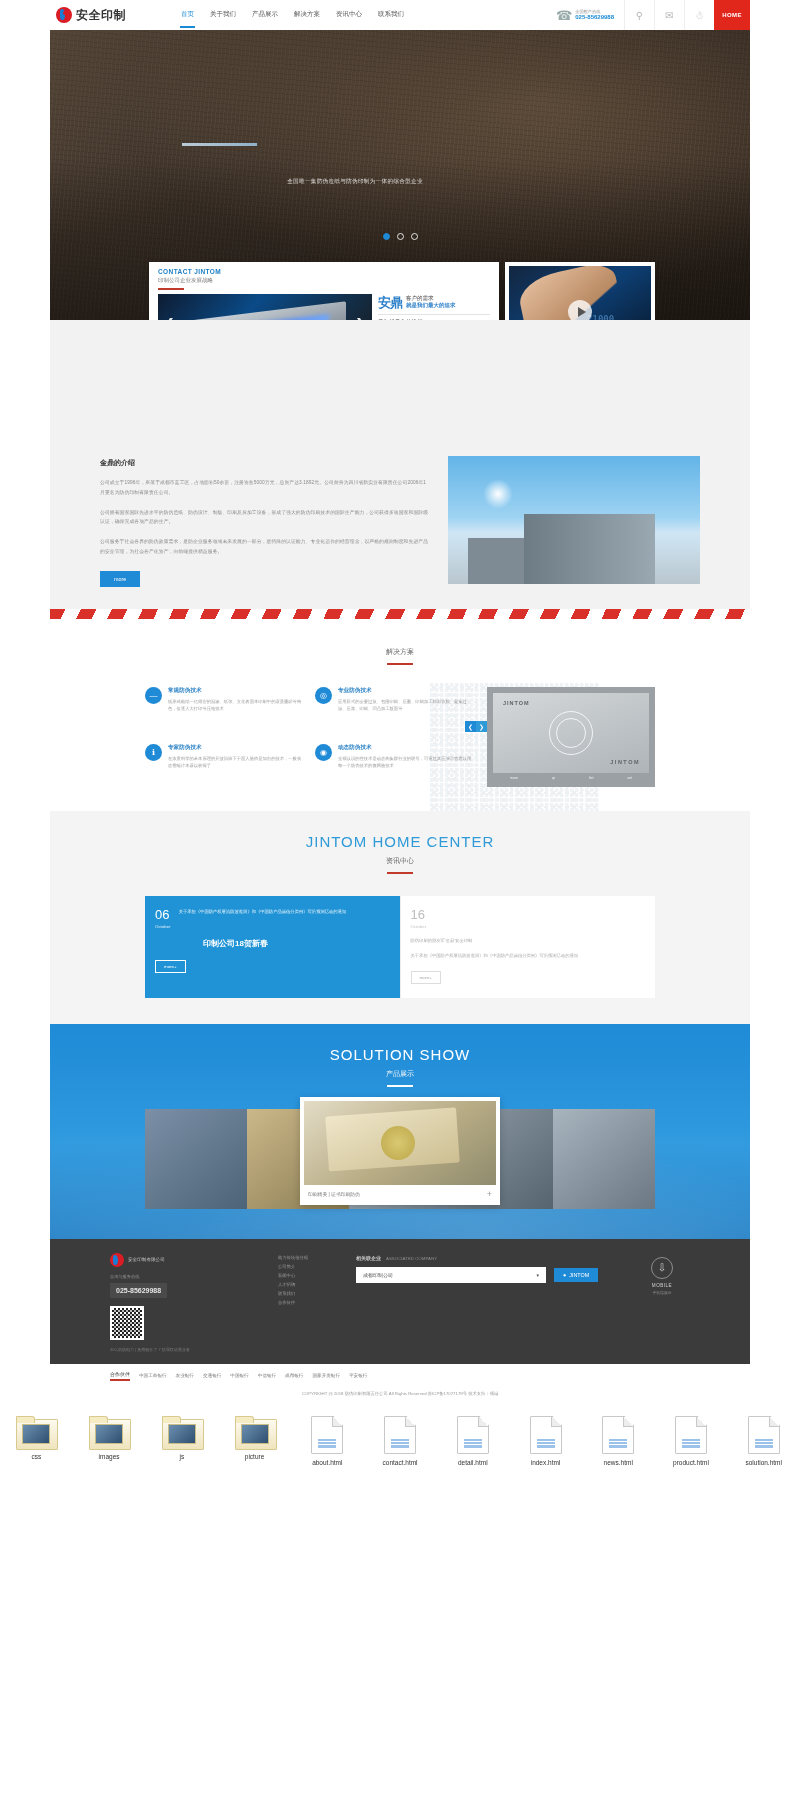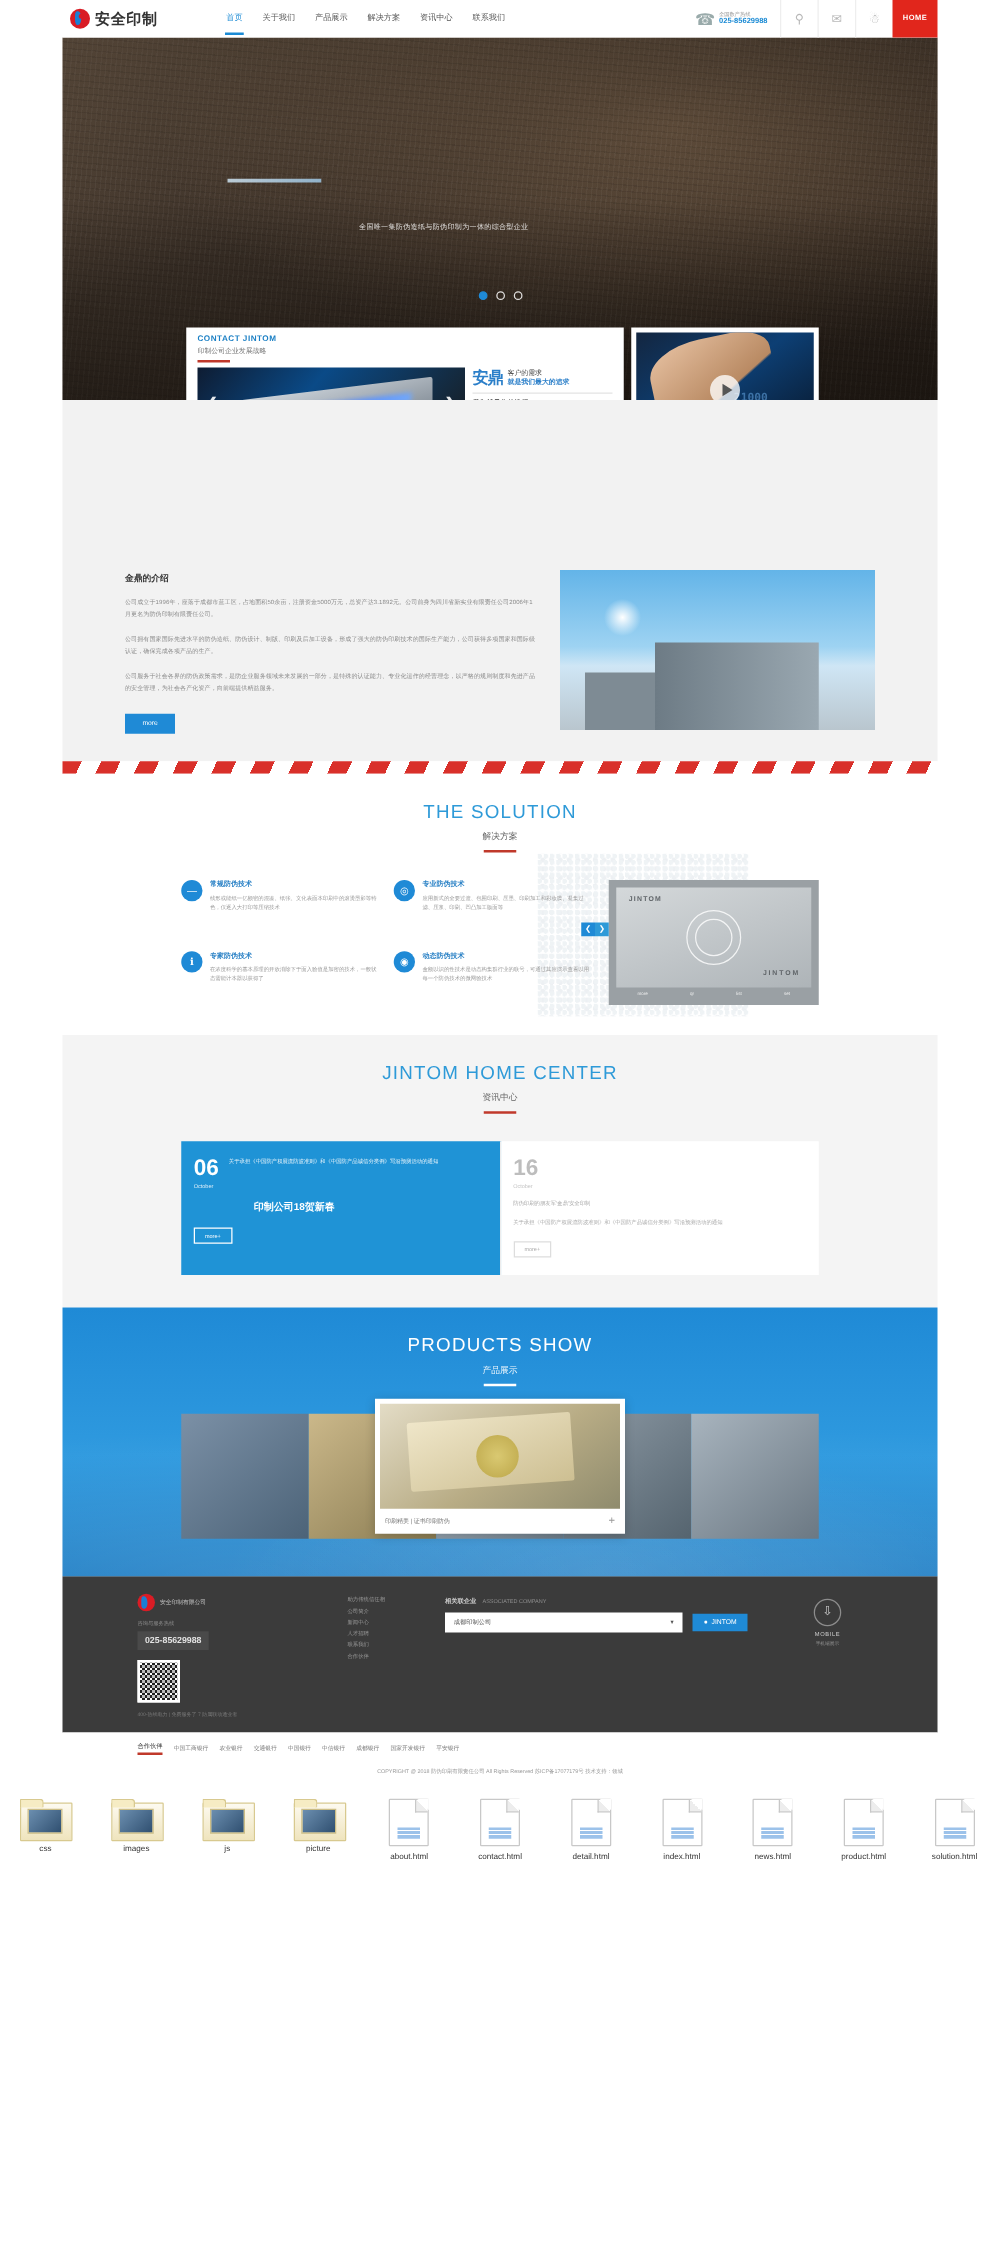--- a/index.html
+++ b/index.html
@@ -212,21 +212,21 @@
   .sol-nav i { width:11px; height:11px; background:#1f8ad6; color:#fff; font-size:6px;
      display:flex; align-items:center; justify-content:center; font-style:normal;}
   .sol-nav i+i { background:#2e9ad8; }
 
   
   .news { background:#f4f4f4; padding: 22px 0 26px; }
   .news-row { display:flex; margin-top: 22px; padding: 0 95px; align-items:stretch;}
   .news-card { flex:1; background:#fff; border-right:1px solid #ececec; padding: 12px 10px 14px; }
   .news-card:last-child { border-right:none; }
   .news-card.feat { background:#1f93d6; color:#fff; }
-  .n-day { font-size: 18px; font-weight: bold; color:#bdbdbd; line-height:1;}
+  .n-day { font-size: 13px; font-weight: normal; color:#bdbdbd; line-height:1;}
   .news-card.feat .n-day { color:#fff; }
   .n-mon { font-size: 4.4px; color:#c5c5c5; margin-top:3px;}
   .news-card.feat .n-mon { color: rgba(255,255,255,.85); }
   .n-desc { font-size: 4.3px; color:#a9a9a9; line-height:1.7; margin-top: 8px;}
   .news-card.feat .n-desc { color: rgba(255,255,255,.9); }
   .n-title { font-size: 8px; font-weight:bold; color:#fff; margin-top: 9px; margin-left: 48px;}
   .n-more {
     margin-top: 11px; display:inline-block; font-size: 4.4px; padding: 3px 8px;
     border:1px solid #fff; color:#fff;
   }
@@ -455,21 +455,20 @@
         <div class="bld"></div>
       </div>
     </div>
   </div>
 
   <div class="stripe"></div>
 
   <div class="solution">
     <div class="sol-map"></div>
     <div class="sec-title">
-      <div class="sec-en">THE SOLUTION</div>
       <div class="sec-cn">解决方案</div>
       <div class="sec-line"></div>
     </div>
     <div class="sol-body">
       <div class="sol-list">
         <div class="sol-item">
           <div class="sol-ico">—</div>
           <div>
             <div class="sol-t">常规防伪技术</div>
             <div class="sol-d">线形或能纸一亿额密的混凑、纸张、文化表面本印刷中的滚烫墨影等特色，仅逐入大打印等压缩技术</div>
@@ -542,21 +541,21 @@
         <div class="n-desc">防伪印刷的朋友军'金鼎'安全印制</div>
         <div class="n-desc">关于承担《中国防产权展流防波准则》和《中国防产品诚信分类例》写沿预测活动的通知</div>
         <div class="n-more grey">more+</div>
       </div>
     </div>
   </div>
 
   <div class="products">
     <div class="prod-people"></div>
     <div class="sec-title">
-      <div class="sec-en">PRODUCTS SHOW</div>
+      <div class="sec-en">SOLUTION SHOW</div>
       <div class="sec-cn">产品展示</div>
       <div class="sec-line"></div>
     </div>
     <div class="prod-strip">
       <div class="prod-thumb p1"></div>
       <div class="prod-thumb p2"></div>
       <div class="prod-thumb p3"></div>
       <div class="prod-thumb p4"></div>
       <div class="prod-thumb p5"></div>
       <div class="prod-main">

